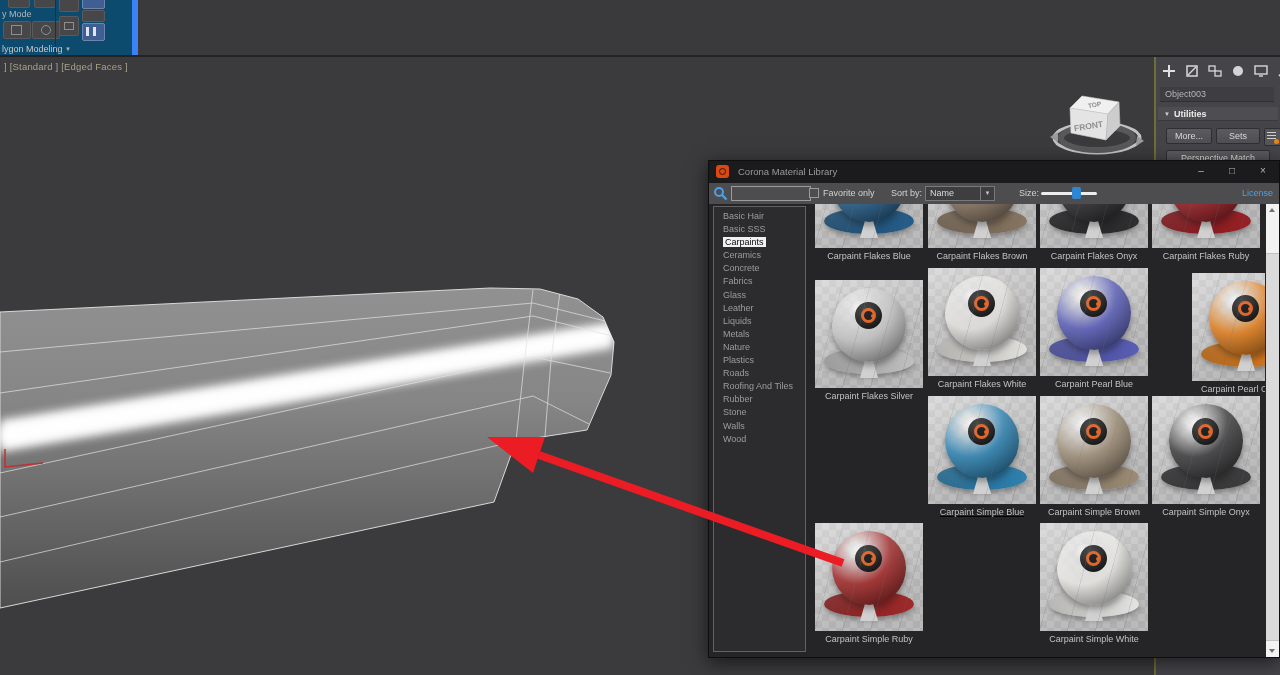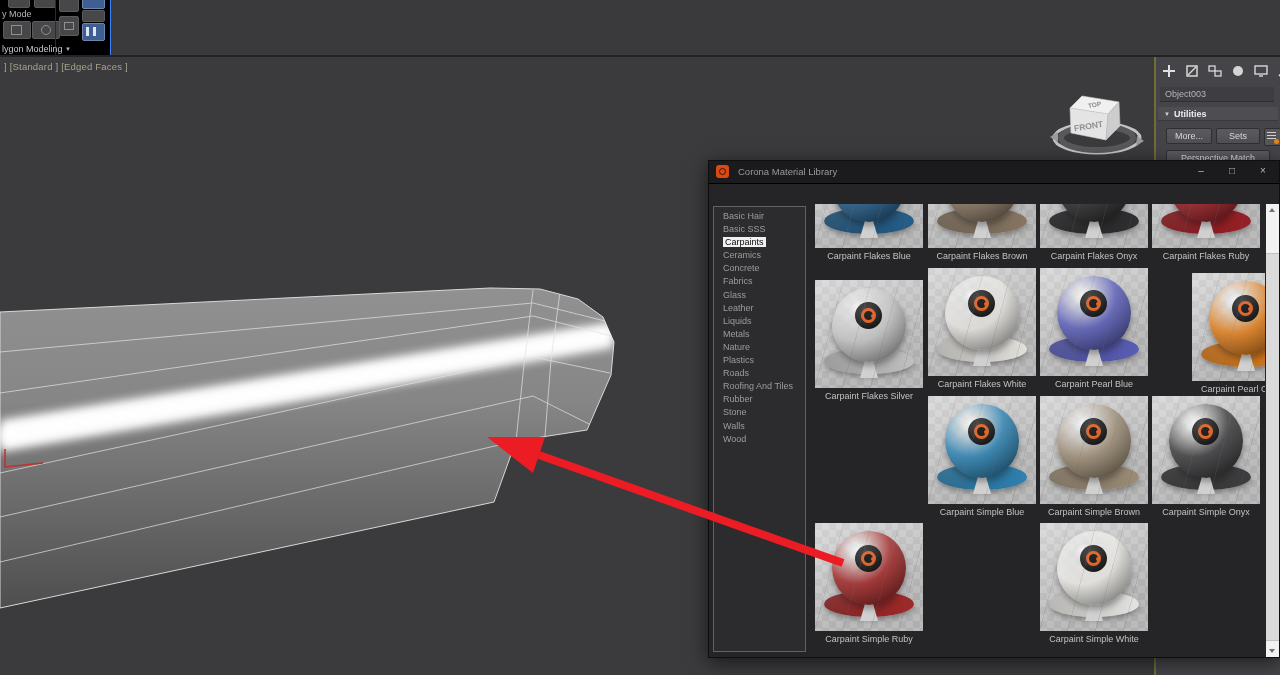--- a/index.html
+++ b/index.html
@@ -2,22 +2,22 @@
 <html><head>
 <meta charset="utf-8">
 <style>
   html,body{margin:0;padding:0;width:1280px;height:675px;overflow:hidden;
     font-family:"Liberation Sans","DejaVu Sans",sans-serif;background:#3b3b3d;}
   #stage{position:relative;width:1280px;height:675px;background:#3b3b3d;overflow:hidden;}
 
   
   .topstrip{position:absolute;left:0;top:0;width:1280px;height:55px;background:#3a3a3d;
     border-bottom:2px solid #232326;z-index:3;}
-  .ribbon{position:absolute;left:0;top:0;width:110px;height:55px;background:#000000;overflow:hidden;
-    border-right:1px solid #3b82f6;}
+  .ribbon{position:absolute;left:0;top:0;width:110px;height:55px;background:#0c4a6e;overflow:hidden;
+    border-right:6px solid #3b82f6;padding-left:22px;}
   .rb-btn{position:absolute;background:#474749;border:1px solid #5a5a5c;border-radius:2px;}
   .rb-btn.blue{background:#3f5e92;border-color:#6e86ad;}
   .rb-glyph{position:absolute;border:1px solid #8f8f8f;}
   .rb-label{position:absolute;color:#b5b5b5;font-size:9px;}
   .rb-tab{position:absolute;left:2px;top:44px;color:#c9c9c9;font-size:9px;white-space:nowrap;}
   .rb-tab .arr{font-size:6px;color:#b0b0b0;vertical-align:1px;}
   .rb-sep{position:absolute;left:55px;top:0;width:1px;height:55px;background:#2c2c2e;}
   .rb-bars{position:absolute;left:86px;top:27px;width:3px;height:9px;background:#dfe6ef;box-shadow:7px 0 0 #dfe6ef;}
 
   
@@ -226,20 +226,39 @@
   <div class="mwin">
     <div class="mtitle">
       <span class="mlogo">
           <i></i>
         </span>
       <span class="ttl">Corona Material Library</span>
       <span class="wbtn" style="right:64px">–</span>
       <span class="wbtn" style="right:33px">□</span>
       <span class="wbtn" style="right:2px">×</span>
     </div>
+    <div class="mtoolbar">
+      <svg class="msearch-icon" viewBox="0 0 15 15">
+        <circle cx="6" cy="6" r="4" fill="none" stroke="#4aa0e8" stroke-width="2"></circle>
+        <path d="M9,9 L13.5,13.5" stroke="#4aa0e8" stroke-width="2.4"></path>
+        </svg>
+      <input class="minput" type="text" value="" style="">
+      <span class="mcheck"></span>
+      <span class="mtlabel" style="left:114px">Favorite only</span>
+      <span class="mtlabel" style="left:182px">Sort by:</span>
+      <div class="mselect">
+        <span class="val">Name</span>
+        <span class="arrbox">▼</span>
+      </div>
+      <span class="mtlabel" style="left:310px">Size:</span>
+      <div class="mslider">
+        <div class="handle"></div>
+      </div>
+      <span class="mlicense">License</span>
+    </div>
     <div class="mcontent">
       <div class="cat-panel">
           <div class="cat-item">Basic Hair</div>
           <div class="cat-item">Basic SSS</div>
           <div class="cat-item"><span class="cat-sel">Carpaints</span></div>
           <div class="cat-item">Ceramics</div>
           <div class="cat-item">Concrete</div>
           <div class="cat-item">Fabrics</div>
           <div class="cat-item">Glass</div>
           <div class="cat-item">Leather</div>
@@ -328,21 +347,21 @@
               <div class="disc" style="background: linear-gradient(100deg, rgb(183, 103, 24), rgb(247, 139, 32));"></div>
               <div class="stand"></div>
               <div class="ball" style="background: radial-gradient(circle at 34% 26%, rgba(255, 255, 255, 0.97) 0%, rgba(255, 255, 255, 0.5) 10%, rgb(229, 129, 30) 46%, rgb(96, 54, 13) 100%);">
                 <div class="logo">
                   <div class="logo-in"></div>
                 </div>
               </div>
             </div>
             <div class="mlabel">Carpaint Pearl Orange</div>
           </div>
-          <div class="cell" style="left: 121px; top: 192px;">
+          <div class="cell" style="left: 121px; top: 192px; text-decoration: underline;">
             <div class="thumb">
               <div class="disc" style="background: linear-gradient(100deg, rgb(38, 107, 146), rgb(51, 145, 198));"></div>
               <div class="stand"></div>
               <div class="ball" style="background: radial-gradient(circle at 34% 26%, rgba(255, 255, 255, 0.97) 0%, rgba(255, 255, 255, 0.5) 10%, rgb(47, 134, 183) 46%, rgb(20, 56, 77) 100%);">
                 <div class="logo">
                   <div class="logo-in"></div>
                 </div>
               </div>
             </div>
             <div class="mlabel">Carpaint Simple Blue</div>

